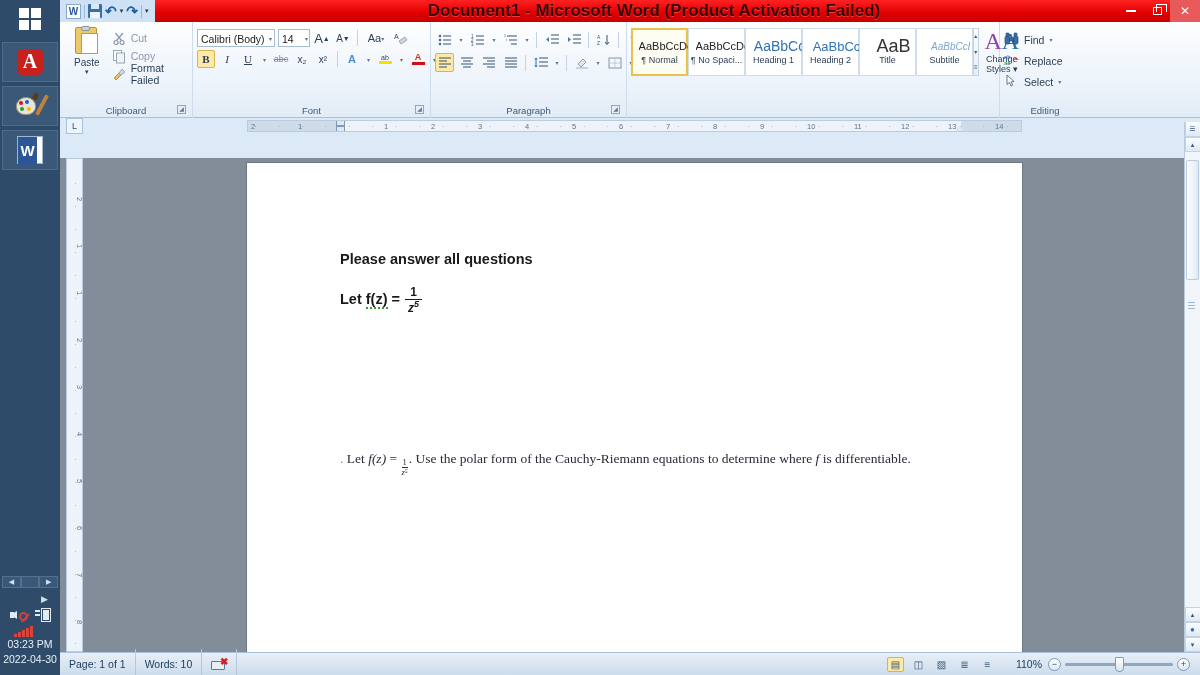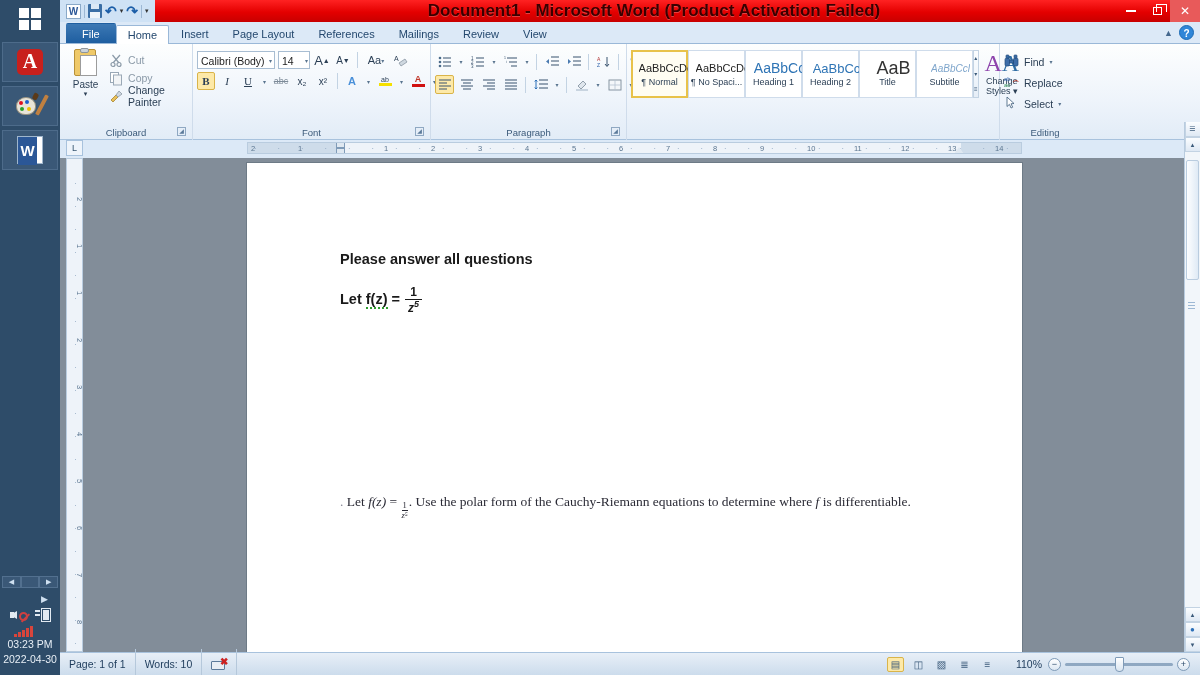--- a/index.html
+++ b/index.html
@@ -177,21 +177,21 @@
   .p-title { font-size:14.5px; font-weight:bold; color:#1a1a1a; letter-spacing:.2px; margin-bottom:20px;}
   .p-sub { font-size:14.5px; font-weight:bold; color:#1a1a1a; margin-bottom:18px;}
   .p-let { font-size:14.5px; font-weight:bold; color:#1a1a1a; display:flex; align-items:center; gap:3px;}
   .squig { border-bottom: 2px dotted #2e9e2e; padding-bottom:0px; }
   .frac { display:inline-flex; flex-direction:column; align-items:center; font-size:12px; line-height:1.05;
      vertical-align:middle; margin-left:2px; position:relative; top:1px;}
   .frac .num { padding:0 3px; }
   .frac .bar { width:100%; height:1.6px; background:#1a1a1a; }
   .frac .den { padding:0 3px; font-style:italic; }
   .imgline { position:absolute; left:93px; top:288px; right:40px; font-family:"Liberation Serif", serif;
-     font-size:13.5px; color:#2a2a35; white-space:nowrap;margin-top:43px; }
+     font-size:13.5px; color:#2a2a35; white-space:nowrap; }
   .imgline .it { font-style: italic; }
   .ifrac { display:inline-flex; flex-direction:column; align-items:center; font-size:8.5px;
      line-height:1.0; vertical-align:-2px; margin:0 1px; }
   .ifrac .bar { width:100%; height:1px; background:#2a2a35; }
 
   
   .vscroll { position:absolute; right:0; top:122px; bottom:23px; width:16px; background:#eef3f9;
      border-left:1px solid #b9ccdf; display:flex; flex-direction:column; align-items:center; }
   .vs-btn { width:16px; height:15px; display:flex;align-items:center;justify-content:center;
      font-size:7px; color:#3b5a7a; background:linear-gradient(#fbfdff,#dfe9f4); border:1px solid #c3d3e3;}
@@ -302,34 +302,20 @@
         <div class="wc">
             <span class="minbar"></span>
           </div>
         <div class="wc">
             <span class="restore"></span>
           </div>
         <div class="wc close">✕</div>
       </div>
     </div>
 
-    <div class="tabrow">
-      <div class="tab file">File</div>
-      <div class="tab active">Home</div>
-      <div class="tab">Insert</div>
-      <div class="tab">Page Layout</div>
-      <div class="tab">References</div>
-      <div class="tab">Mailings</div>
-      <div class="tab">Review</div>
-      <div class="tab">View</div>
-      <div class="tabrow-right">
-        <div class="chev-up">▲</div>
-        <div class="help-btn">?</div>
-      </div>
-    </div>
 
     <div class="ribbon">
 
       <div class="rgroup" style="width:133px">
         <div class="rgroup-body">
           <div class="bigbtn">
             <div class="paste-ico">
               <span class="clip"></span>
                 <span class="pg"></span>
                 <span class="clipTop"></span>
@@ -359,21 +345,21 @@
               </span>
               <span>Copy</span>
             </div>
             <div class="smallrow on">
               <span class="ico16">
                 <svg width="15" height="15" viewBox="0 0 15 15">
                     <path d="M2 11l5-5 2 2-5 5z" fill="#e8c05a" stroke="#a8842e" stroke-width=".8"></path>
                     <path d="M7 6l3-4 3 3-4 3z" fill="#cfd8e0" stroke="#8b98a5" stroke-width=".8"></path>
                   </svg>
               </span>
-              <span>Change Painter</span>
+              <span>Format Failed</span>
             </div>
           </div>
         </div>
         <div class="rgroup-title">
           <span>Clipboard</span>
           <span class="dlg">◢</span>
         </div>
       </div>
 
       <div class="rgroup" style="width:238px">

